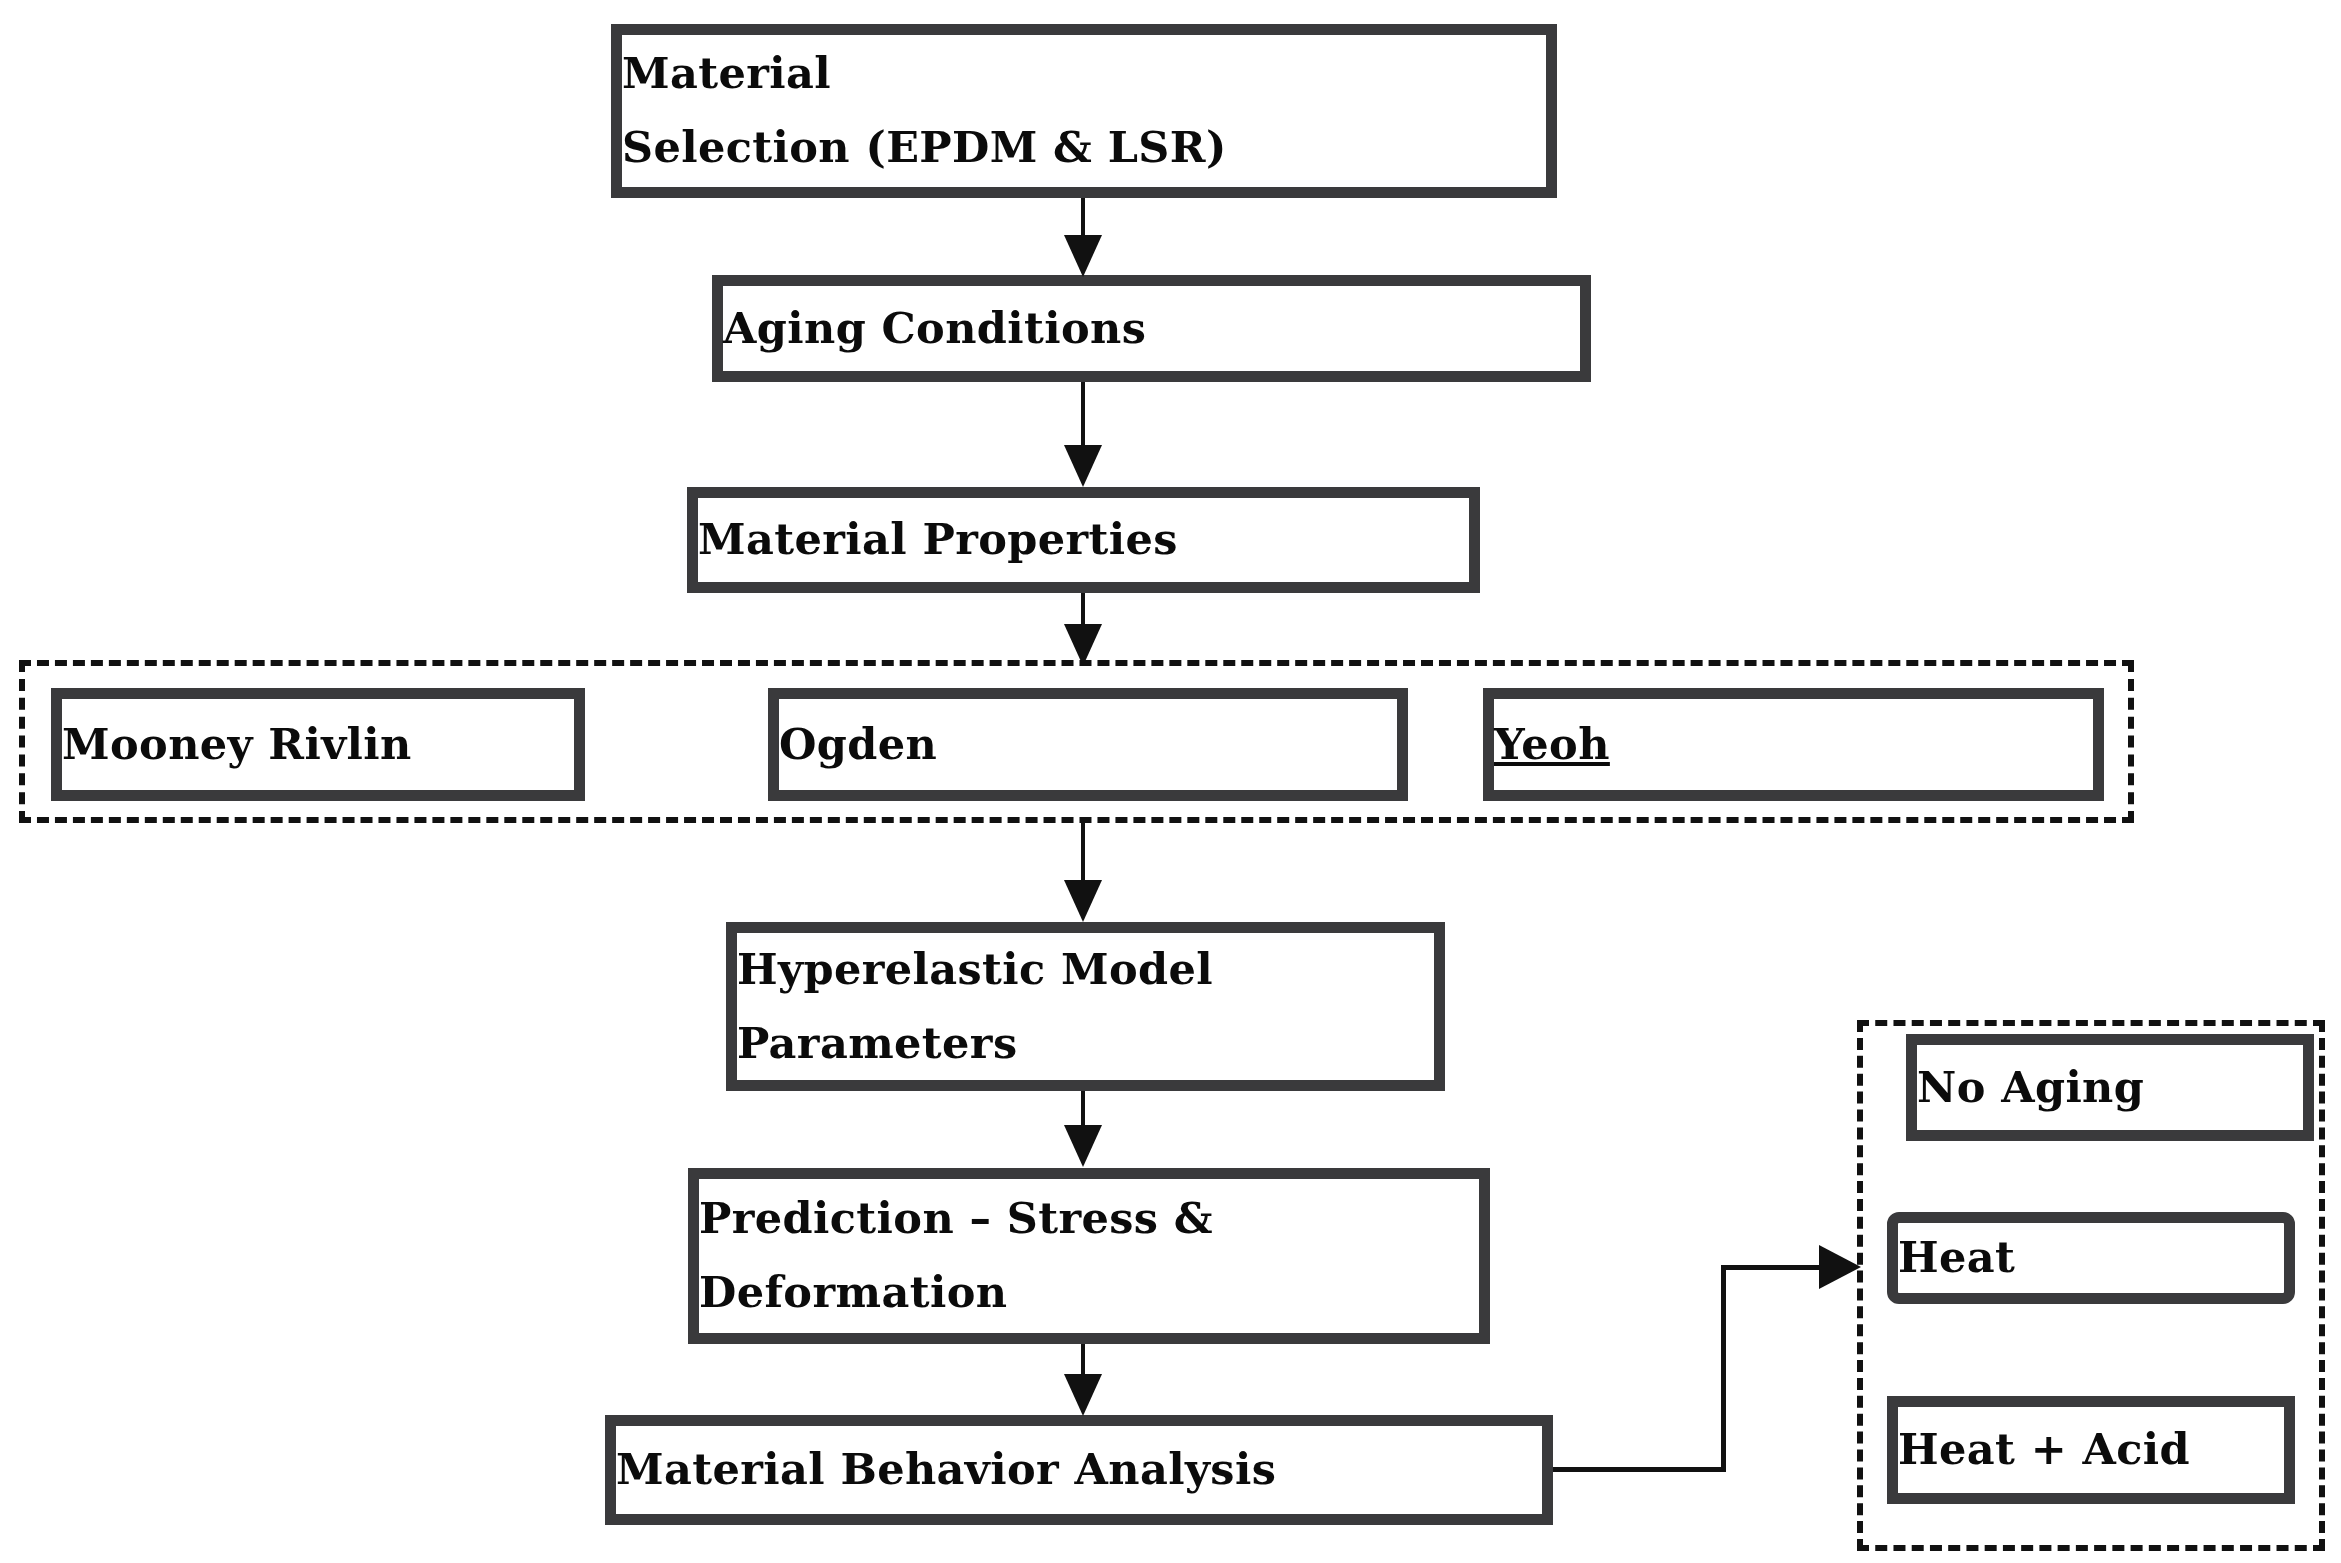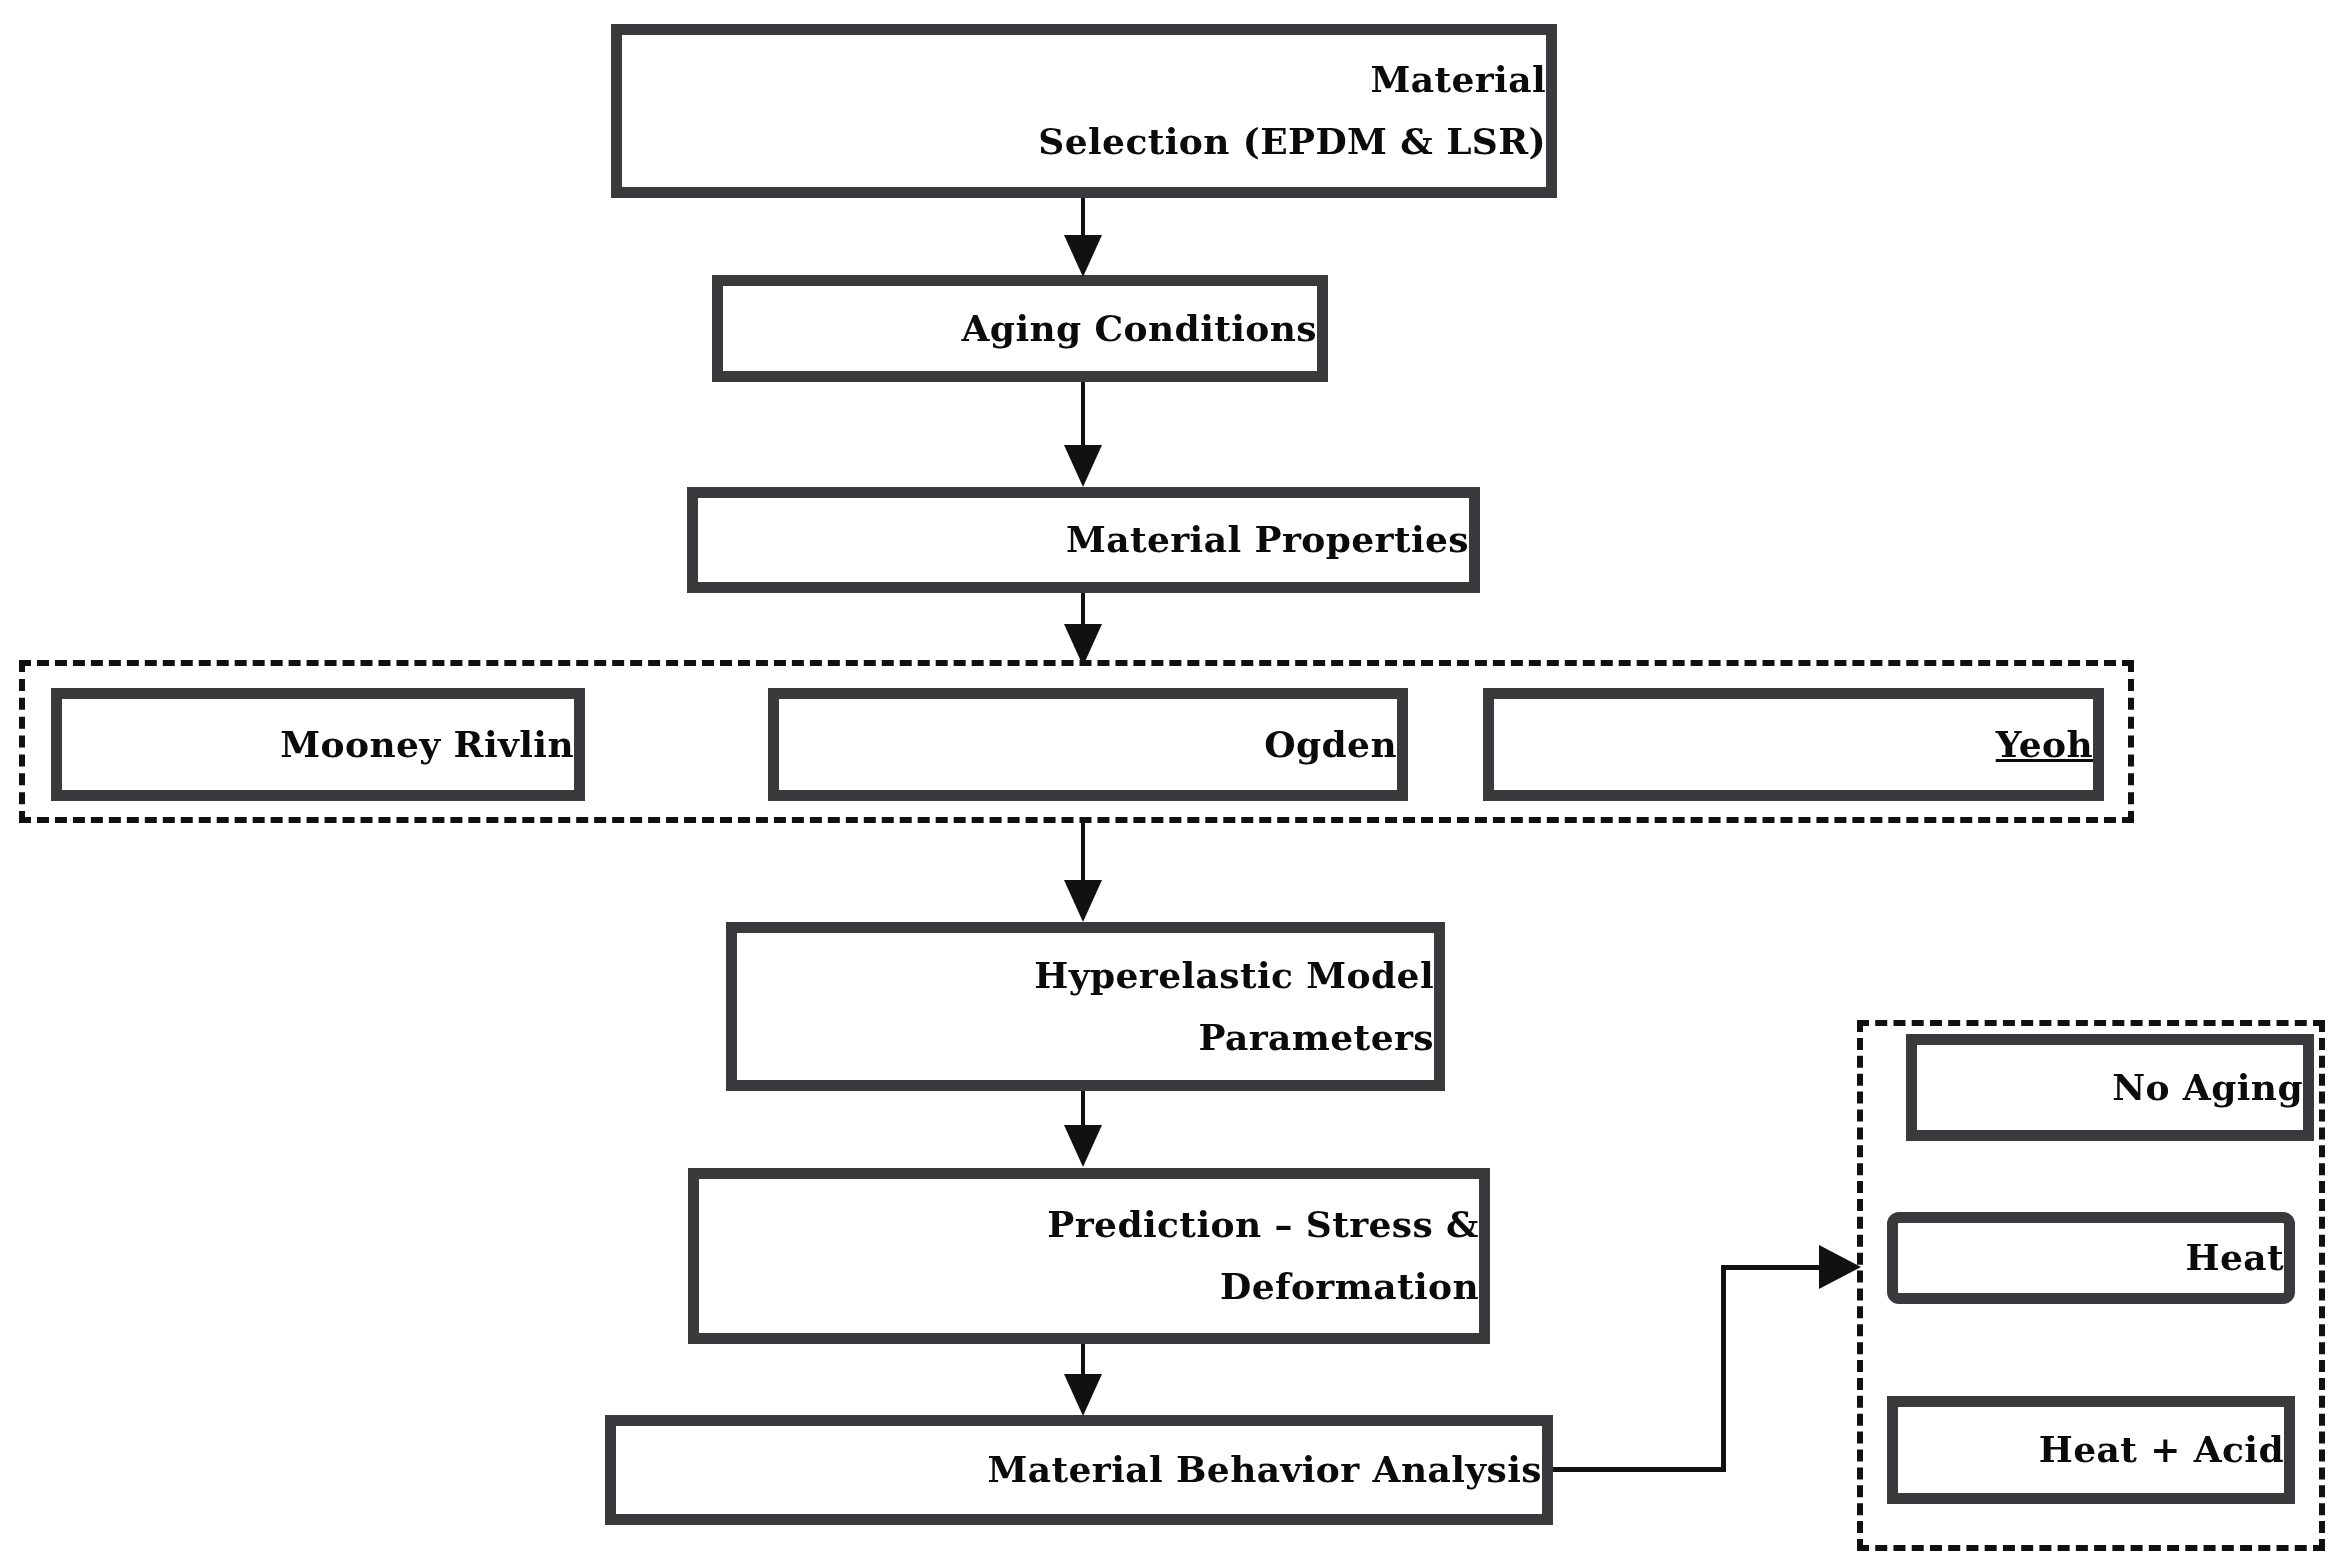--- a/index.html
+++ b/index.html
@@ -15,26 +15,26 @@
     font-family: "DejaVu Serif", "Liberation Serif", serif;
     overflow: hidden;
   }
   .box {
     position: absolute;
     box-sizing: border-box;
     border: 11px solid #3a3a3c;
     background: #ffffff;
     display: flex;
     flex-direction: column;
-    align-items: flex-end;
+    align-items: flex-start;
     justify-content: center;
     text-align: center;
     font-weight: 700;
     color: #0b0b0b;
-    font-size: 36px;
+    font-size: 43px;
     letter-spacing: 0.4px;
   }
   .box .ln { display: block; line-height: 1.72; white-space: nowrap; }
   .box .single { display: block; line-height: 1.1; white-space: nowrap; }
   .dashed-group {
     position: absolute;
     box-sizing: border-box;
     border: 6.8px dashed #111111;
     background: transparent;
   }
@@ -68,21 +68,21 @@
 </head>
 <body>
 
 <div id="canvas">
 
   <div class="box" style="left:611px; top:24px; width:946px; height:174px;">
     <span class="ln">Material</span>
     <span class="ln">Selection (EPDM &amp; LSR)</span>
   </div>
 
-  <div class="box" style="left:712px; top:275px; width:616px; height:107px;">
+  <div class="box" style="left:712px; top:275px; width:879px; height:107px;">
     <span class="single">Aging Conditions</span>
   </div>
 
   <div class="box" style="left:687px; top:487px; width:793px; height:106px;">
     <span class="single">Material Properties</span>
   </div>
 
   <div class="dashed-group" style="left:18.6px; top:660px; width:2115px; height:163px;"></div>
 
   <div class="box" style="left:51px; top:688px; width:534px; height:113px;">

